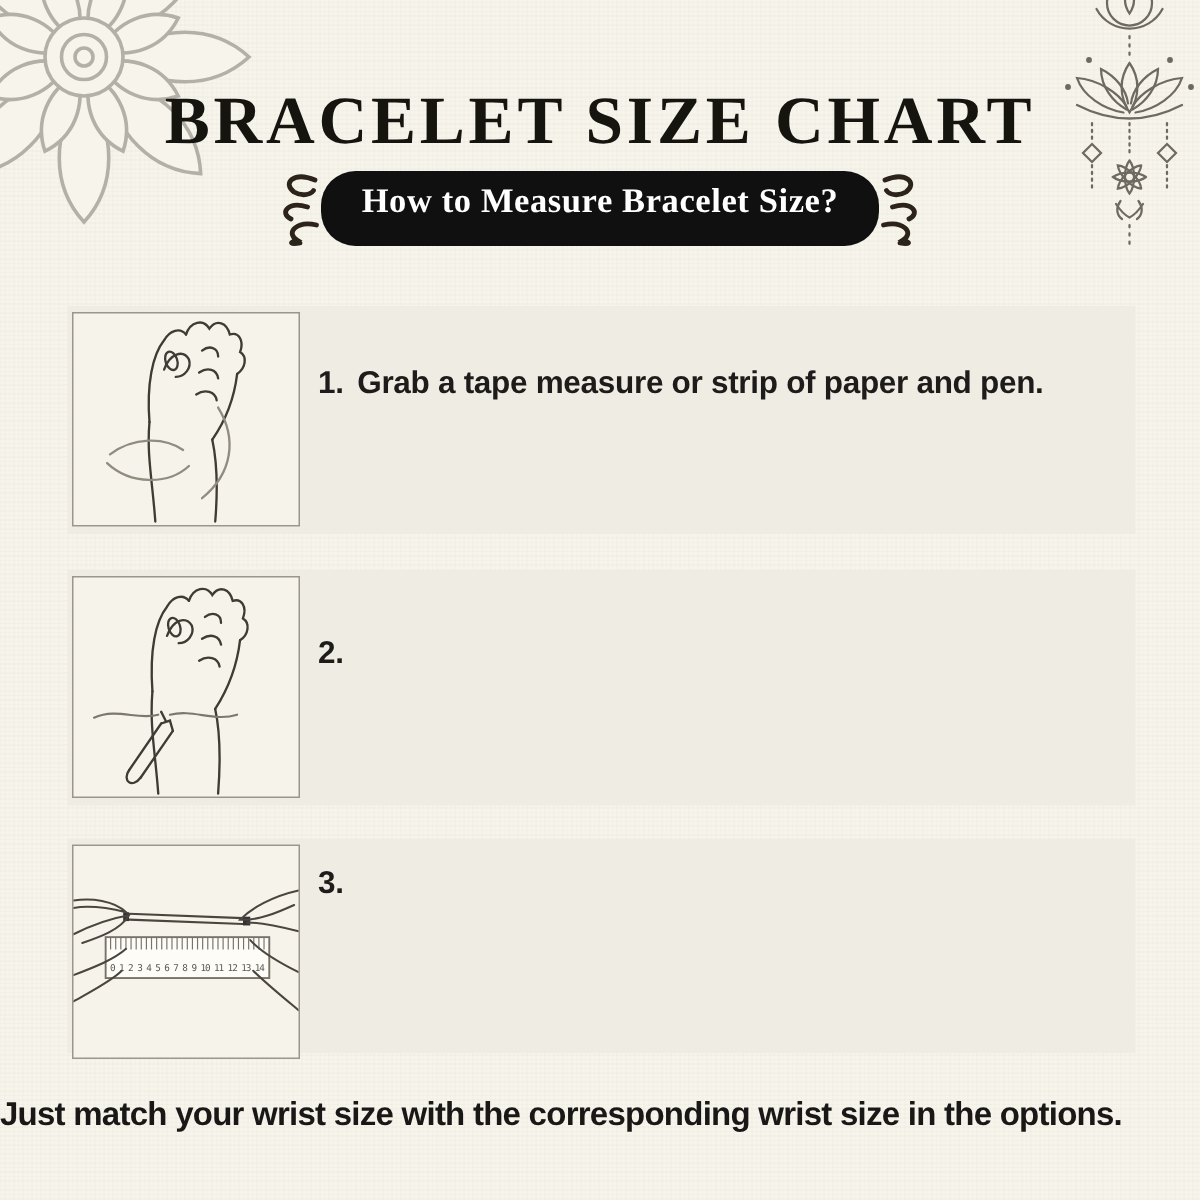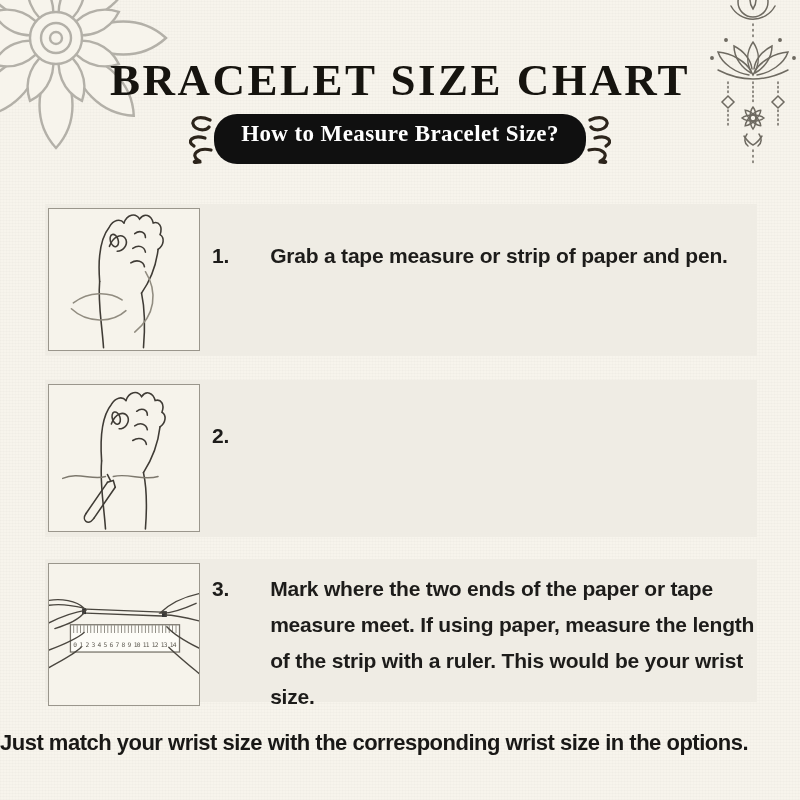--- a/index.html
+++ b/index.html
@@ -61,21 +61,21 @@
     position:absolute;left:167px;top:0;width:545px;
     display:flex;
     font-size:21px;line-height:36px;font-weight:700;letter-spacing:-0.2px;
     color:#1d1c1a;
   }
   .step1 .step-text{padding-top:34px;}
   .step2 .step-text{padding-top:38px;}
   .step3 .step-text{padding-top:12px;}
   .num{flex:0 0 auto;margin-right:9px;}
   .step2 .num{margin-right:4px;}
-  .body-txt{max-width:507px;margin-left:32px;}
+  .body-txt{max-width:507px;}
 
   
   .footer{
     position:absolute;top:730px;left:0;right:0;
     text-align:left;
     font-size:22px;font-weight:700;letter-spacing:-0.5px;
     color:#191816;white-space:nowrap;
   }
 
   svg{display:block;}
@@ -249,19 +249,18 @@
           <path d="M0,106 C14,98 26,92 33,85"></path>
           <path d="M154,30 C136,34 122,42 114,50 C126,51 140,45 151,40"></path>
           <path d="M154,58 C142,55 130,52 119,52"></path>
           <path d="M154,86 C140,79 128,72 121,64"></path>
           <path d="M154,112 C142,102 131,93 123,85"></path>
         </g>
       </svg>
     </div>
     <div class="step-text">
       <span class="num">3.</span>
-      <span class="body-txt">Mark where the two ends of the paper or tape measure meet. If using paper, measure the length of the strip with a ruler. This would be your wrist size.</span>
     </div>
   </div>
 
   <div class="footer">Just match your wrist size with the corresponding wrist size in the options.</div>
 
 </div>
 
 </body></html>

